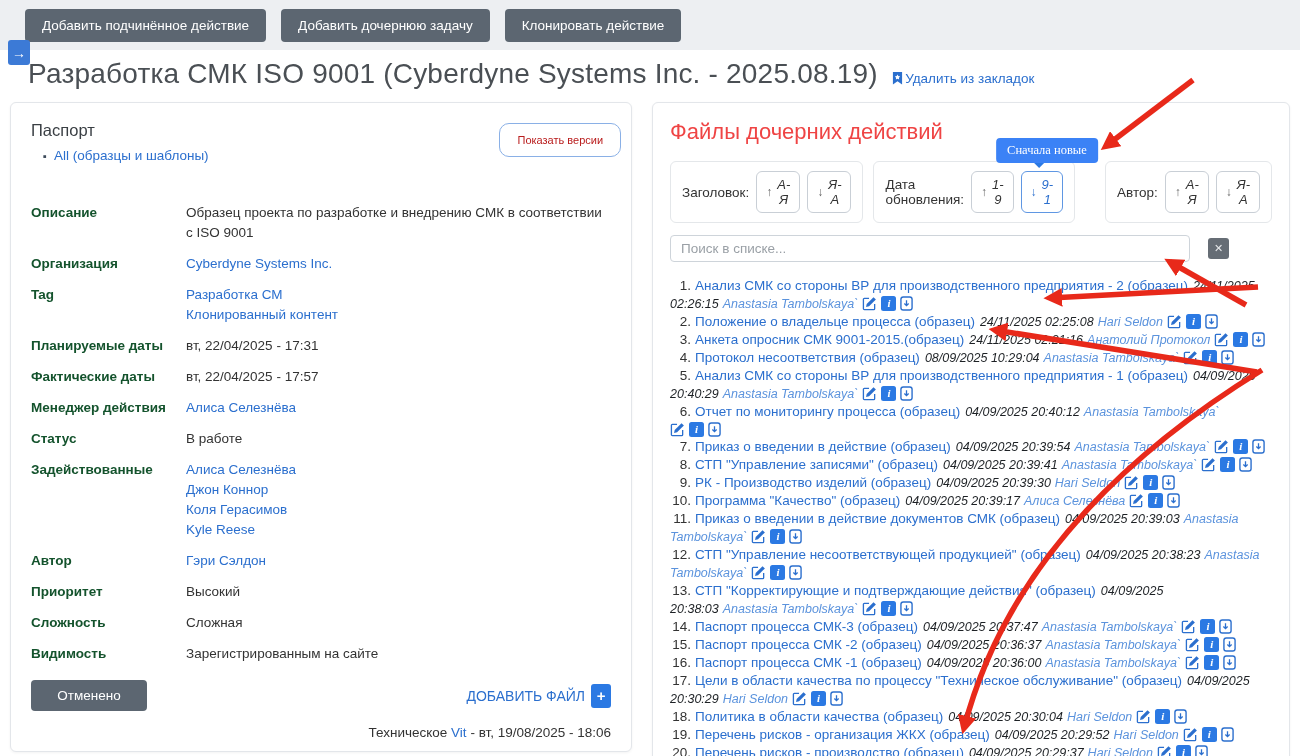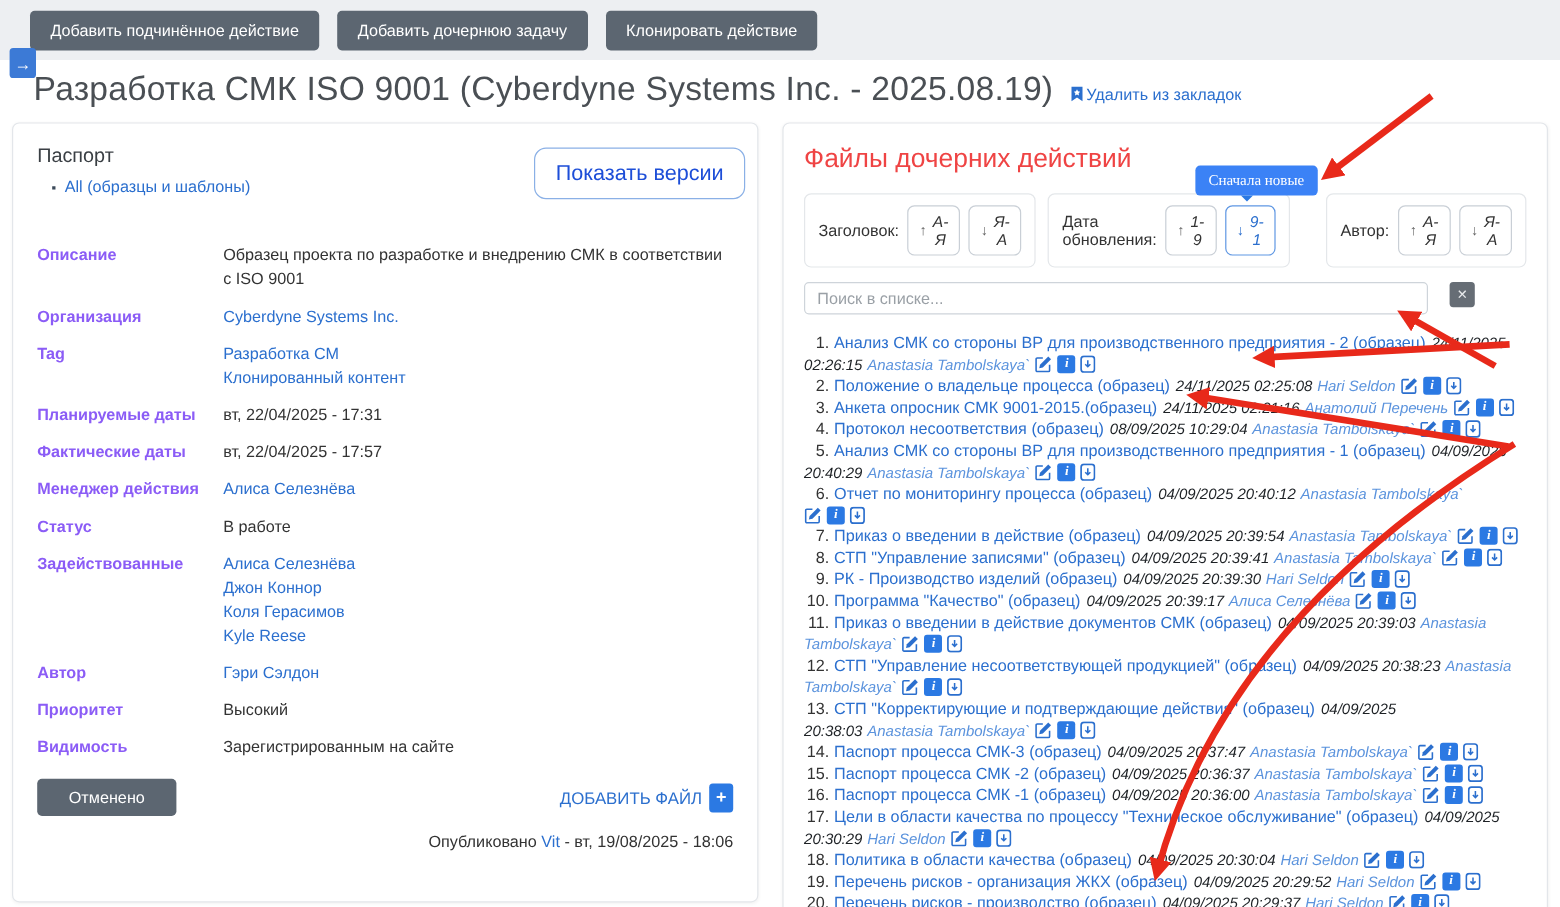--- a/index.html
+++ b/index.html
@@ -35,26 +35,26 @@
   .card { background:#fff; border:1px solid #e3e6ea; border-radius:6px; box-shadow:0 1px 3px rgba(0,0,0,.05); }
 
   
   .left-card { width:630px; height:650px; padding:18px 0 0; position:relative; }
   .groups-label { font-size:16.5px; color:#3a3f44; margin:0 20px 8px; font-weight:400; }
   .group-item { margin:0 20px 0 32px; font-size:13.5px; }
   .group-bullet { color:#3c4a5a; margin-right:7px; font-size:11px; }
   .group-link { color:#2b6fce; }
   .show-versions {
     position:absolute; top:20px; right:10px; background:#fff;
-    border:1px solid #8ab0e6; border-radius:10px; color:#1d4ed8;
-    padding:10px 17px; font-size:18px; font-family:inherit; cursor:pointer;
+    border:1px solid #8ab0e6; border-radius:10px; color:#b91c1c;
+    padding:10px 17px; font-size:11px; font-family:inherit; cursor:pointer;
   }
   .d-rows { margin-top:40px; padding:0 20px; }
   .d-row { display:flex; margin-bottom:11px; }
-  .d-label { width:155px; min-width:155px; font-weight:700; font-size:13.5px; color:#8b5cf6; line-height:20px; }
+  .d-label { width:155px; min-width:155px; font-weight:700; font-size:13.5px; color:#14532d; line-height:20px; }
   .d-value { font-size:13.5px; color:#333; line-height:20px; }
   .d-line { display:block; color:#333; }
   .d-line.link { color:#2b6fce; }
   .actions-row { display:flex; align-items:center; padding:0 20px; margin-top:16px; }
   .status-btn {
     background:#5c6671; color:#fff; border:none; border-radius:4px;
     padding:8px 0; font-size:13.5px; margin-right:14px; cursor:pointer; font-family:inherit;
   }
   .status-btn.done { width:128px; }
   .status-btn.cancel { width:116px; }
@@ -84,21 +84,21 @@
   .sort-btn.active .arr { color:#2b6fce; }
   .tooltip {
     position:absolute; bottom:calc(100% + 8px); left:62%; transform:translateX(-50%);
     background:#3b82f6; color:#fff; font-size:12.5px; padding:5px 11px; border-radius:4px;
     white-space:nowrap; font-style:normal; z-index:10;font-family:Liberation Serif, serif;
   }
   .tooltip::after {
     content:""; position:absolute; top:100%; left:42%; transform:translateX(-50%);
     border:5px solid transparent; border-top-color:#2b79e3;
   }
-  .search-row { display:flex; margin-top:12px; }
+  .search-row { display:flex; align-items:center; margin-top:12px; }
   .search-input {
     width:520px; height:27px; padding:5px 10px; border:1px solid #ced4da; border-radius:4px;
     font-size:13.5px; color:#555; font-family:inherit;
   }
   .search-input::placeholder { color:#9aa0a6; }
   .clear-btn {
     margin-left:18px; width:21px; height:21px; background:#666d75; border:none; border-radius:3px;
     color:#e8eaec; font-size:11px; display:flex; align-items:center; justify-content:center; cursor:pointer;
   }
   .file-list { list-style:none; margin:15px 0 0; padding:0; }
@@ -203,37 +203,43 @@
               <a class="d-line link" href="#">Гэри Сэлдон</a>
             </div>
   </div>
           <div class="d-row">
     <div class="d-label">Приоритет</div>
     <div class="d-value">
               <div class="d-line">Высокий</div>
             </div>
   </div>
           <div class="d-row">
+    <div class="d-label">Сложность</div>
+    <div class="d-value">
+              <div class="d-line">Сложная</div>
+            </div>
+  </div>
+          <div class="d-row">
     <div class="d-label">Видимость</div>
     <div class="d-value">
               <div class="d-line">Зарегистрированным на сайте</div>
             </div>
   </div>
         </div>
 
       <div class="actions-row">
         <button class="status-btn cancel">Отменено</button>
         <a class="add-file" href="#">
           <span>ДОБАВИТЬ ФАЙЛ</span>
           <span class="add-file-icon">+</span>
         </a>
       </div>
 
       <div class="published">
-        <span>Опубликовано</span>
+        <span>Техническое</span>
         <a href="#">Vit</a>
         <span>- вт, 19/08/2025 - 18:06</span>
       </div>
 
     </section>
 
     <section class="card right-card">
       <h2 class="files-title">Файлы дочерних действий</h2>
 
       <div class="sort-bar">
@@ -311,21 +317,21 @@
               <span class="ibtn info-chip">i</span>
               <span class="ibtn">
                 <svg width="13" height="15" viewBox="0 0 14 16">
                   <rect x="1" y="1" width="12" height="14" rx="2.5" fill="none" stroke="#2b6fce" stroke-width="1.5"></rect>
                   <path fill="none" stroke="#2b6fce" stroke-width="1.4" d="M7 4.5v5.5M4.7 8L7 10.3 9.3 8"></path>
                 </svg>
               </span>
             </span>
   </li>
           <li class="f-item">
-    <span class="f-num">3.</span><a class="f-title" href="#">Анкета опросник СМК 9001-2015.(образец)</a><span class="f-date">24/11/2025 02:21:16</span><a class="f-author" href="#">Анатолий Перечень</a><span class="f-icons">
+    <span class="f-num">3.</span><a class="f-title" href="#">Анкета опросник СМК 9001-2015.(образец)</a><span class="f-date">24/11/2025 02:21:16</span><a class="f-author" href="#">Анатолий Протокол</a><span class="f-icons">
               <span class="ibtn">
                 <svg width="15" height="15" viewBox="0 0 16 16">
                   <path fill="none" stroke="#2b6fce" stroke-width="1.4" d="M13.5 8.5v5a1 1 0 0 1-1 1h-10a1 1 0 0 1-1-1v-10a1 1 0 0 1 1-1h5"></path>
                   <path fill="#2b6fce" d="M12.3 1.2l2.5 2.5L7.5 11l-3.2.7.7-3.2z"></path>
                 </svg>
               </span>
               <span class="ibtn info-chip">i</span>
               <span class="ibtn">
                 <svg width="13" height="15" viewBox="0 0 14 16">
                   <rect x="1" y="1" width="12" height="14" rx="2.5" fill="none" stroke="#2b6fce" stroke-width="1.5"></rect>

